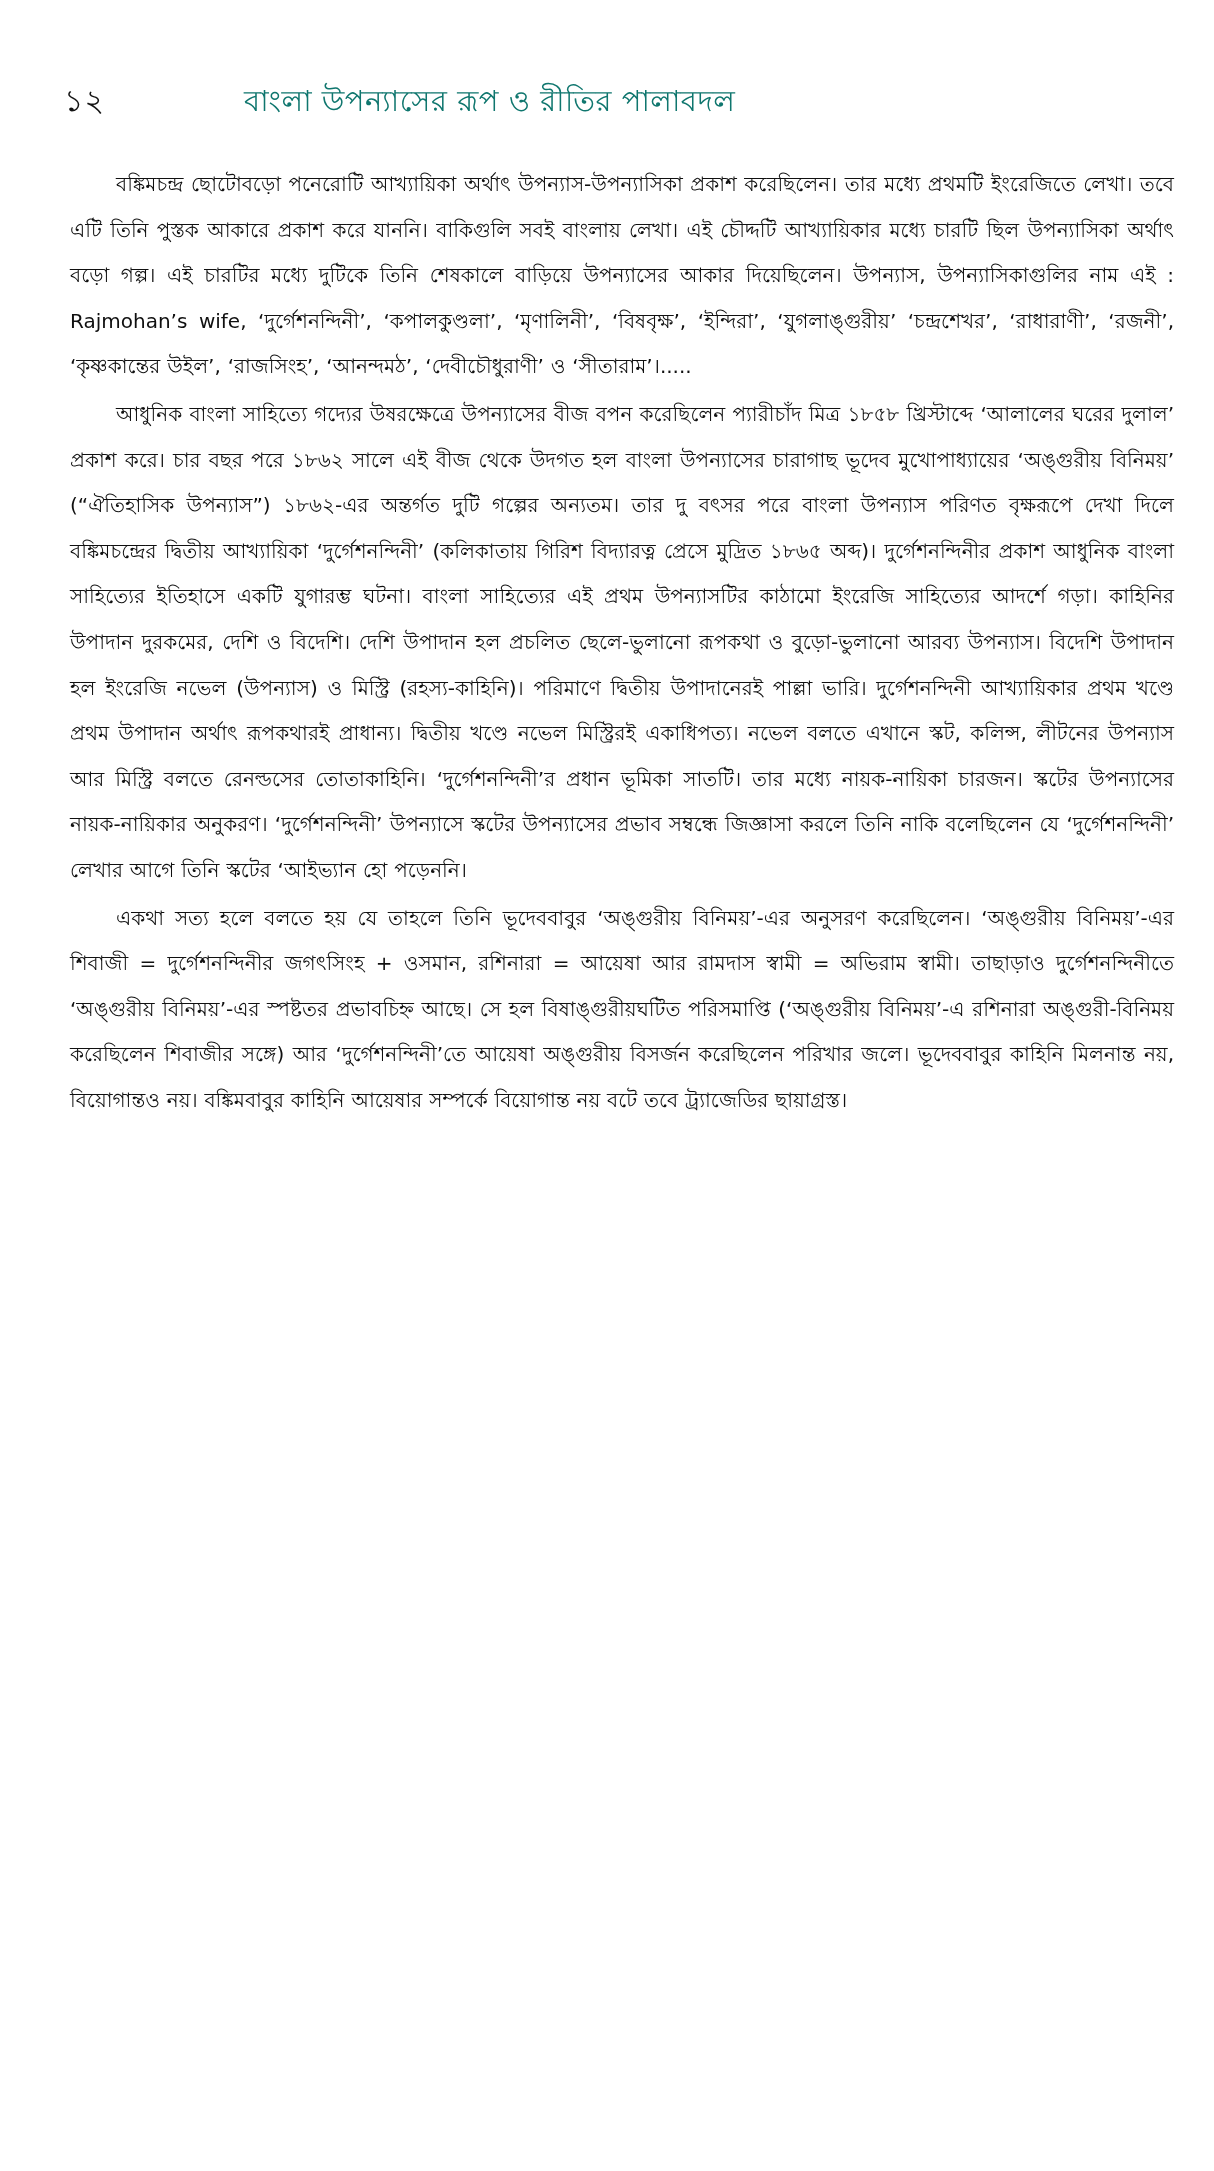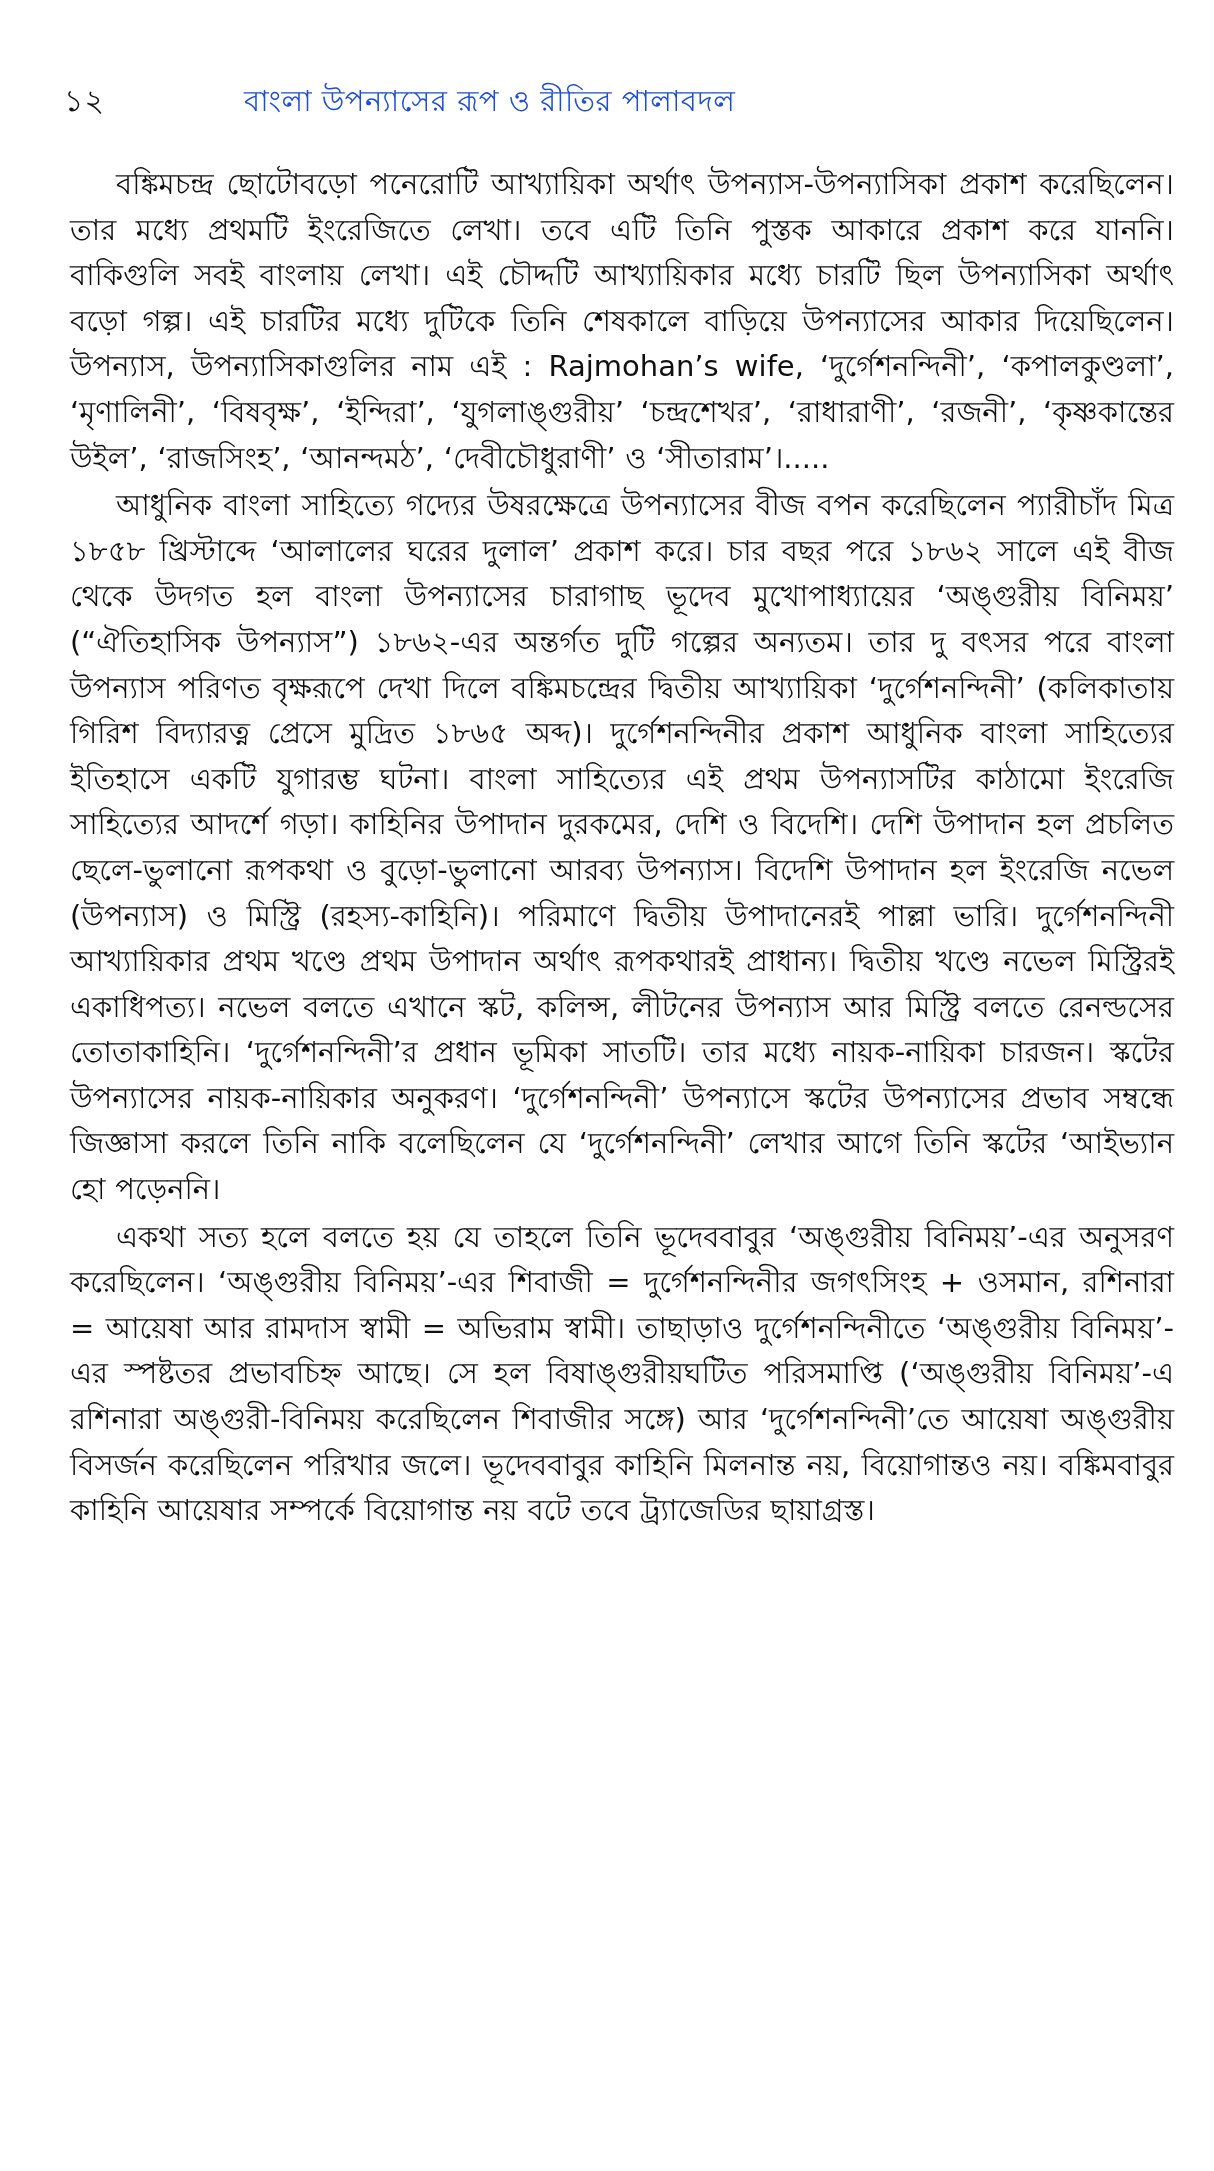--- a/index.html
+++ b/index.html
@@ -30,33 +30,33 @@
   }
   .folio {
     font-size: 30px;
     letter-spacing: 1px;
     color: #131313;
     min-width: 180px;
     font-family: "DejaVu Sans", "Liberation Sans", sans-serif;
   }
   .running-head {
     font-size: 29px;
-    color: #1d4ed8;
+    color: #0f766e;
     flex: 1;
     text-align: left;
     font-family: "DejaVu Sans", "Liberation Sans", sans-serif;
     letter-spacing: 0.5px;
     margin-top: 26px;
   }
   .body-text {
     padding: 0 8px 0 8px;
   }
   p.para {
     margin: 0 0 2px 0;
-    font-size: 29px;
+    font-size: 20px;
     line-height: 45.6px;
     text-align: justify;
     text-justify: inter-word;
     text-indent: 46px;
     font-family: "DejaVu Sans", "Liberation Sans", sans-serif;
     color: #101010;
     word-spacing: 0.5px;
     hyphens: none;
   }
   

